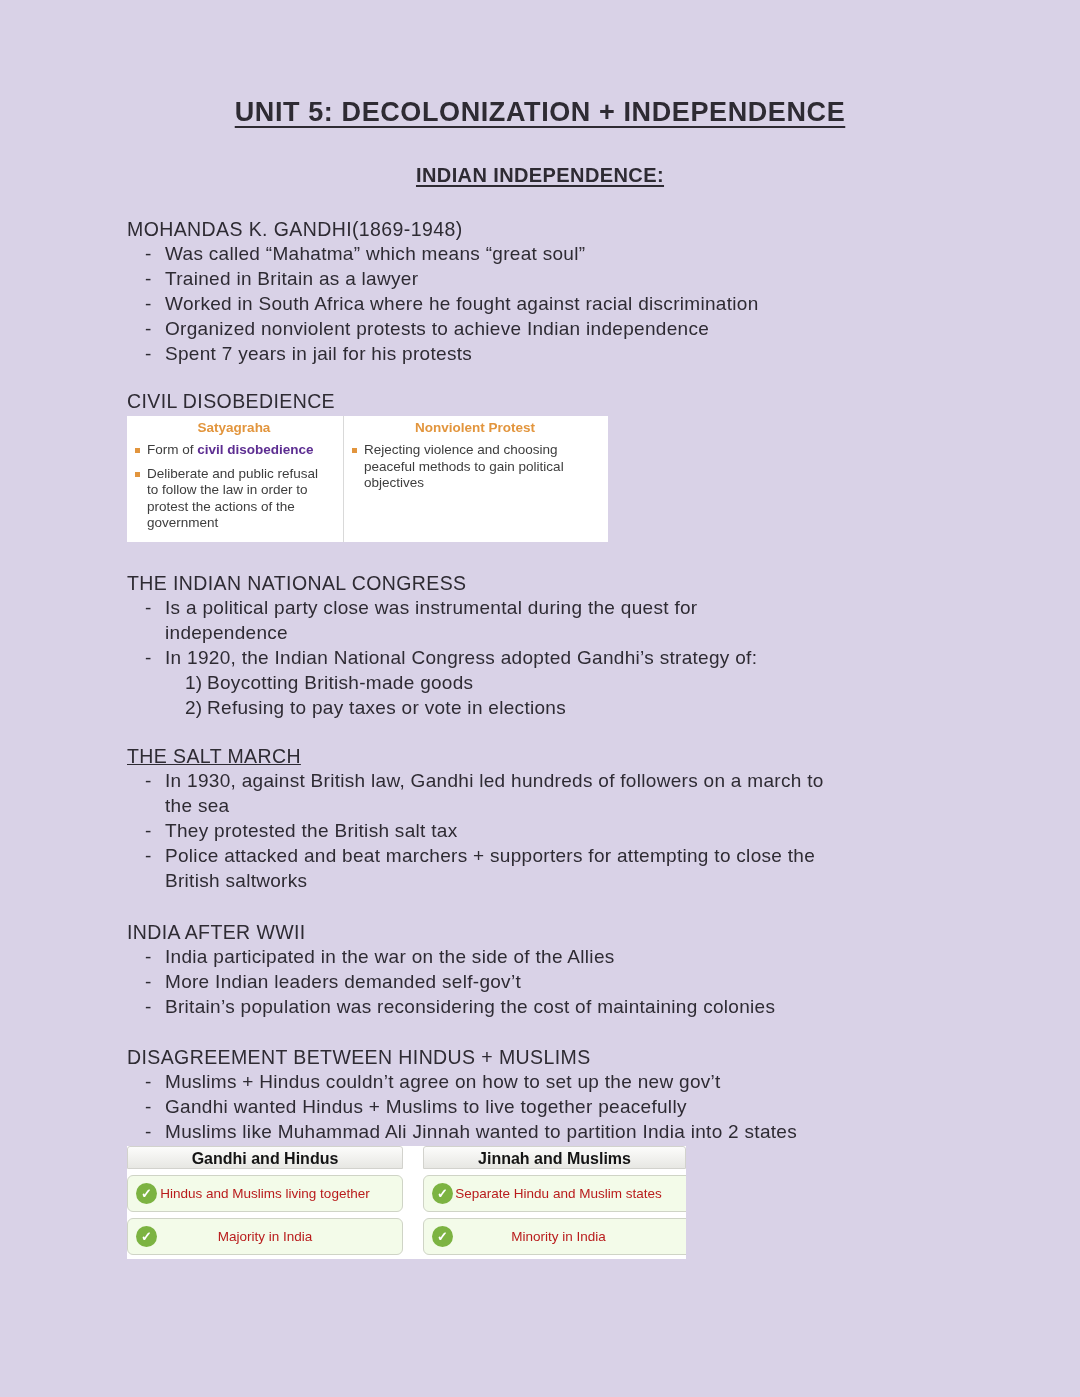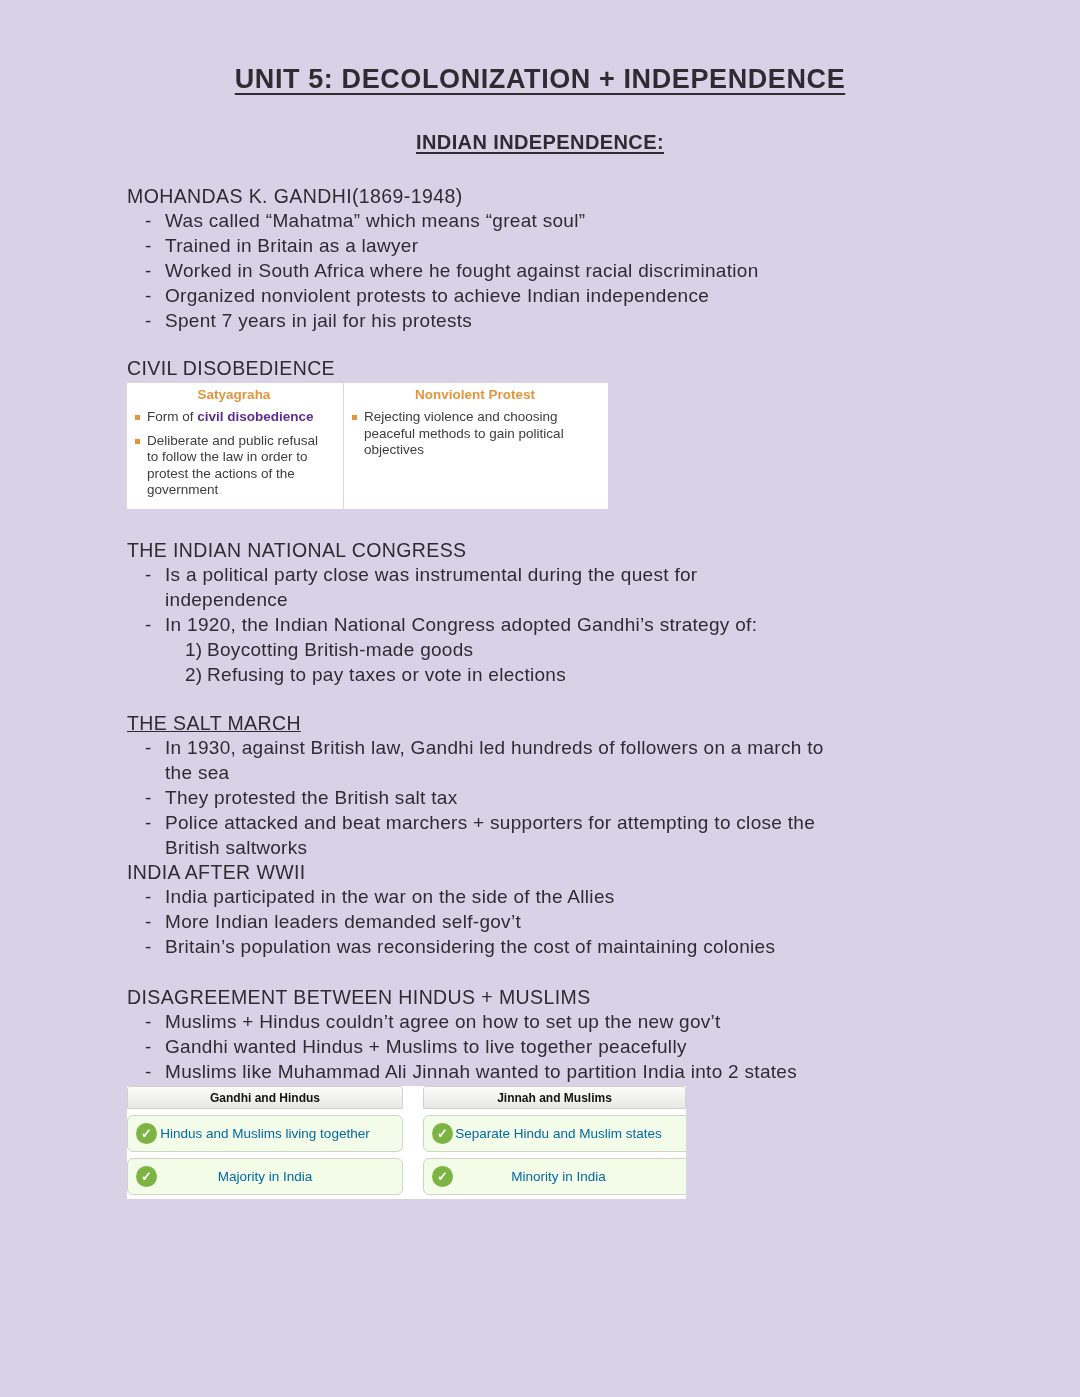--- a/index.html
+++ b/index.html
@@ -5,21 +5,21 @@
   html, body { margin: 0; padding: 0; }
   body {
     width: 1080px; height: 1397px;
     background: #d9d2e7;
     font-family: "Liberation Sans", sans-serif;
     color: #2e2b33;
   }
   .page { position: relative; width: 1080px; height: 1397px; overflow: hidden; }
 
   .title {
-    margin: 0; padding-top: 64px;
+    margin: 0; padding-top: 97px;
     text-align: center;
     font-size: 27px; font-weight: bold;
     letter-spacing: 0.6px;
     text-decoration: underline;
     text-decoration-thickness: 2px;
     text-underline-offset: 5px;
   }
   .subtitle {
     margin: 36px 0 0 0;
     text-align: center;
@@ -32,21 +32,21 @@
   .content { margin: 0 88px 0 127px; }
 
   .heading {
     font-size: 19.5px; line-height: 24px;
     letter-spacing: 0.4px;
   }
   .mt-gandhi { margin-top: 30px; }
   .mt-civil { margin-top: 23px; }
   .mt-congress { margin-top: 29px; }
   .mt-salt { margin-top: 24px; text-decoration: underline; }
-  .mt-wwii { }
+  .mt-wwii { margin-top: 27px; }
   .mt-disagree { margin-top: 26px; }
 
   .bullet { display: flex; font-size: 19px; line-height: 25px; letter-spacing: 0.3px; }
   .dash { width: 38px; padding-left: 18px; box-sizing: border-box; flex: none; }
   .btext { white-space: pre-line; }
   .u { text-underline-offset: 3px; }
 
   .numrow { display: flex; margin-left: 58px; font-size: 19px; line-height: 25px; letter-spacing: 0.3px; }
   .num { width: 22px; flex: none; }
 
@@ -73,21 +73,21 @@
     background: #ffffff;
     display: flex;
     padding-bottom: 4px;
     overflow: hidden;
   }
   .panel { box-sizing: border-box; }
   .panel-left { width: 276px; margin-right: 20px; }
   .panel-right { width: 263px; }
   .cmp-header {
     height: 23px; line-height: 23px;
-    text-align: center; font-weight: bold; font-size: 12px; color: #141414;
+    text-align: center; font-weight: bold; font-size: 16px; color: #141414;
     background: linear-gradient(#fcfcfb, #e7e7e3);
     border: 1px solid #d2d2cd; border-radius: 3px 3px 0 0;
     box-sizing: border-box;
   }
   .cmp-row {
     position: relative;
     height: 37px; margin-top: 6px;
     background: #f3fbe9;
     border: 1px solid #cfd4c6;
     border-radius: 6px;
@@ -95,21 +95,21 @@
   }
   .panel-right .cmp-row { width: 271px; } 
   .check {
     position: absolute; left: 8px; top: 7px;
     width: 21px; height: 21px; border-radius: 50%;
     background: #7cb342; color: #ffffff;
     font-size: 13px; line-height: 21px; text-align: center; font-weight: bold;
   }
   .rtext {
     display: block; line-height: 35px;
-    text-align: center; font-size: 13.5px; color: #0369a1;
+    text-align: center; font-size: 13.5px; color: #b91c1c;
   }
 </style>
 </head>
 <body>
 
 <div class="page">
 
   <h1 class="title">UNIT 5: DECOLONIZATION + INDEPENDENCE</h1>
   <h2 class="subtitle">INDIAN INDEPENDENCE:</h2>
 

